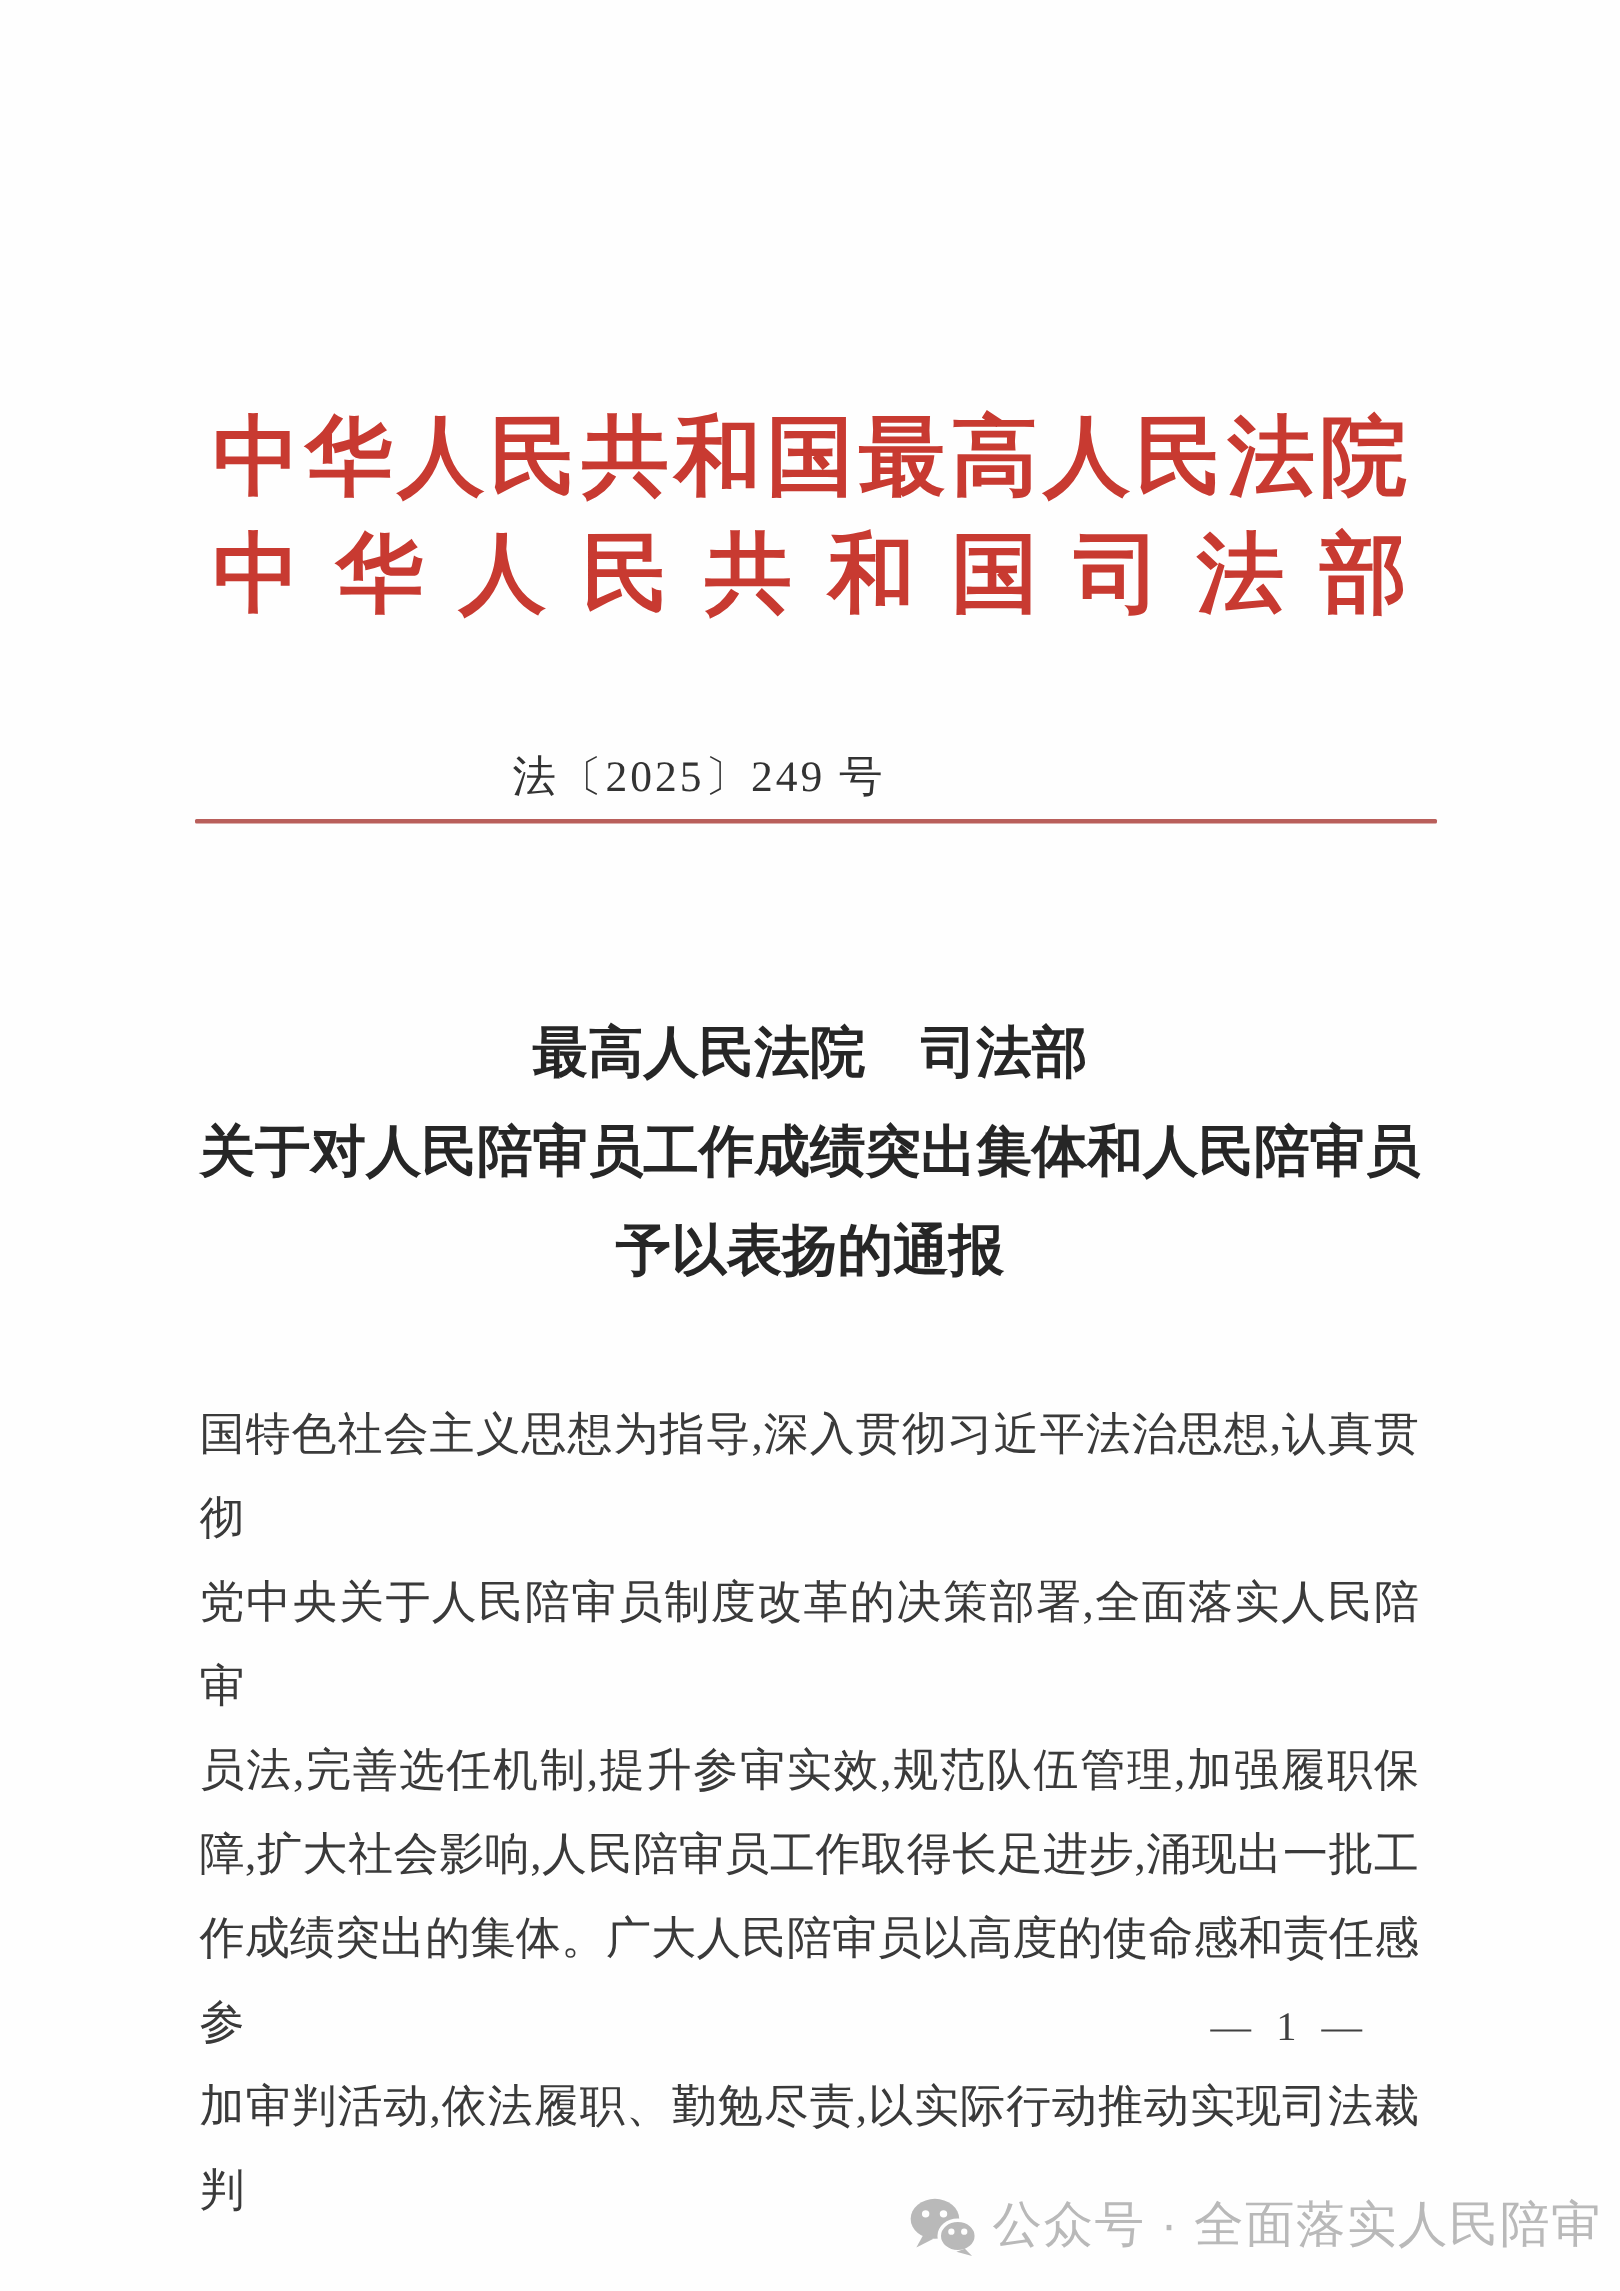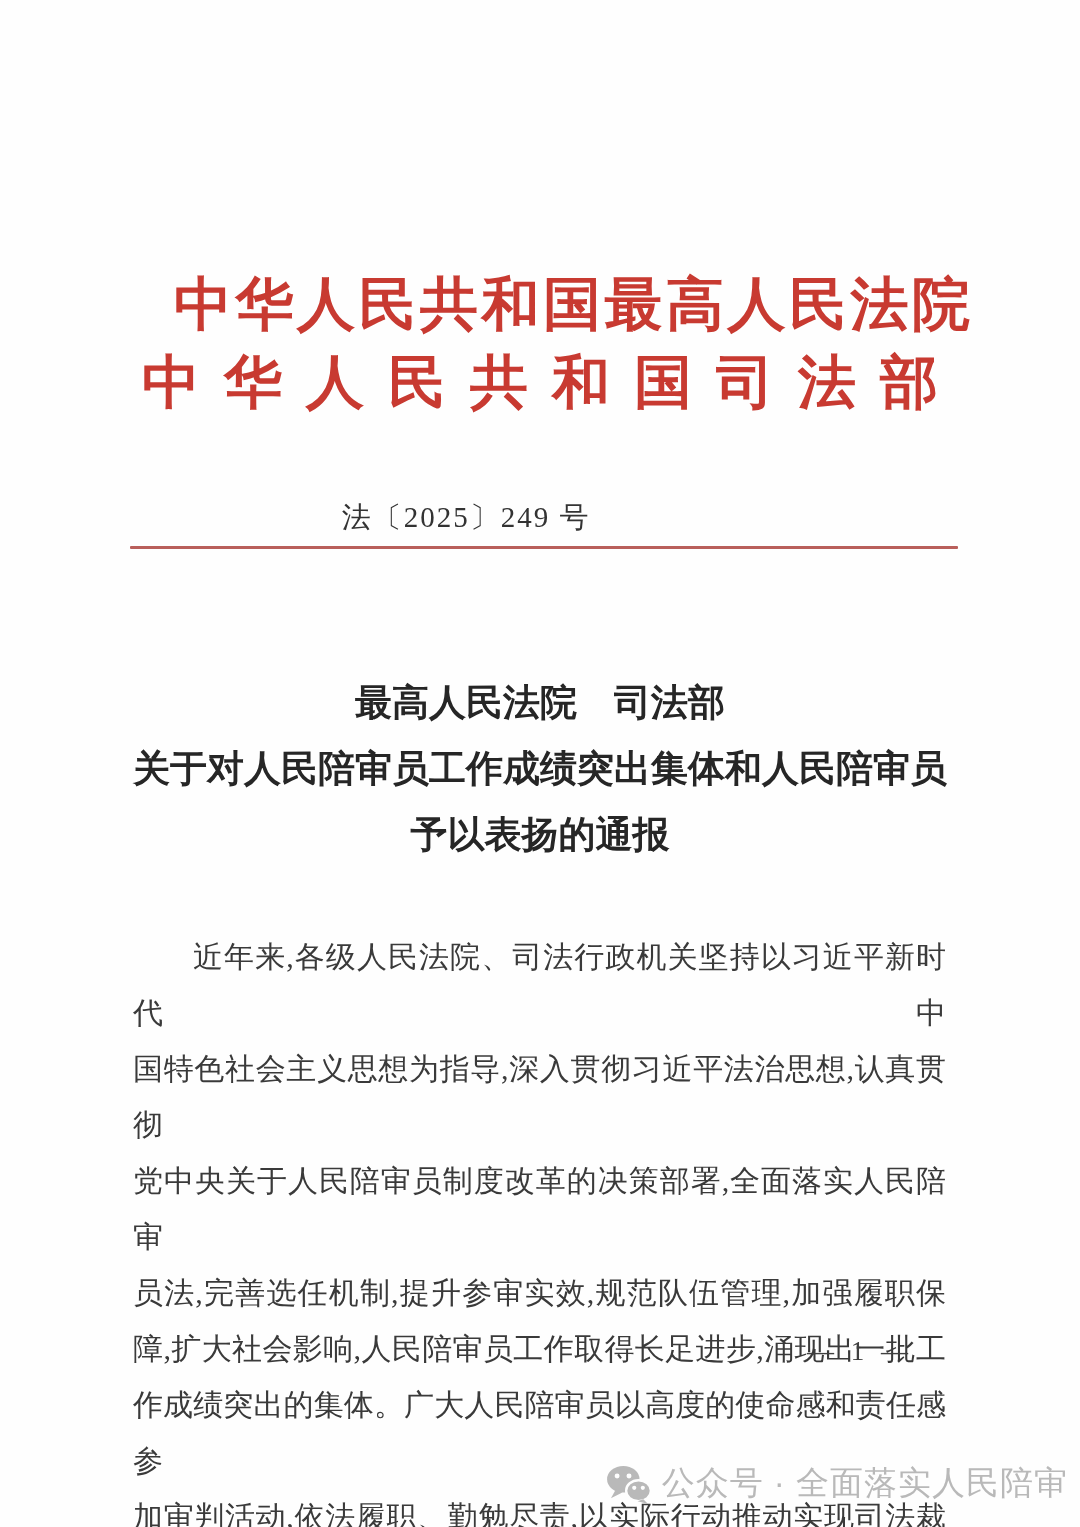--- a/index.html
+++ b/index.html
@@ -30,21 +30,21 @@
     line-height: 62px;
     font-size: 58px;
     font-weight: bold;
     color: var(--header-red);
     text-align: justify;
     text-align-last: justify;
     text-justify: inter-character;
     white-space: nowrap;
     letter-spacing: 0;
   }
-  .org-line-1 { top: 274px; margin-left: 32px; }
+  .org-line-1 { top: 274px; }
   .org-line-2 { top: 352px; }
 
   
   .doc-number {
     position: absolute;
     top: 498px;
     left: 0;
     width: 932px;
     text-align: center;
     font-size: 29px;
@@ -134,21 +134,20 @@
 
   <div class="red-divider"></div>
 
   <div class="title-block">
     <div class="title-line">最高人民法院　司法部</div>
     <div class="title-line">关于对人民陪审员工作成绩突出集体和人民陪审员</div>
     <div class="title-line">予以表扬的通报</div>
   </div>
 
   <div class="body-text">
-    <div class="body-line indent">近年来,各级人民法院、司法行政机关坚持以习近平新时代中</div>
     <div class="body-line">国特色社会主义思想为指导,深入贯彻习近平法治思想,认真贯彻</div>
     <div class="body-line">党中央关于人民陪审员制度改革的决策部署,全面落实人民陪审</div>
     <div class="body-line">员法,完善选任机制,提升参审实效,规范队伍管理,加强履职保</div>
     <div class="body-line">障,扩大社会影响,人民陪审员工作取得长足进步,涌现出一批工</div>
     <div class="body-line">作成绩突出的集体。广大人民陪审员以高度的使命感和责任感参</div>
     <div class="body-line">加审判活动,依法履职、勤勉尽责,以实际行动推动实现司法裁判</div>
   </div>
 
   <div class="page-number">— 1 —</div>
 

